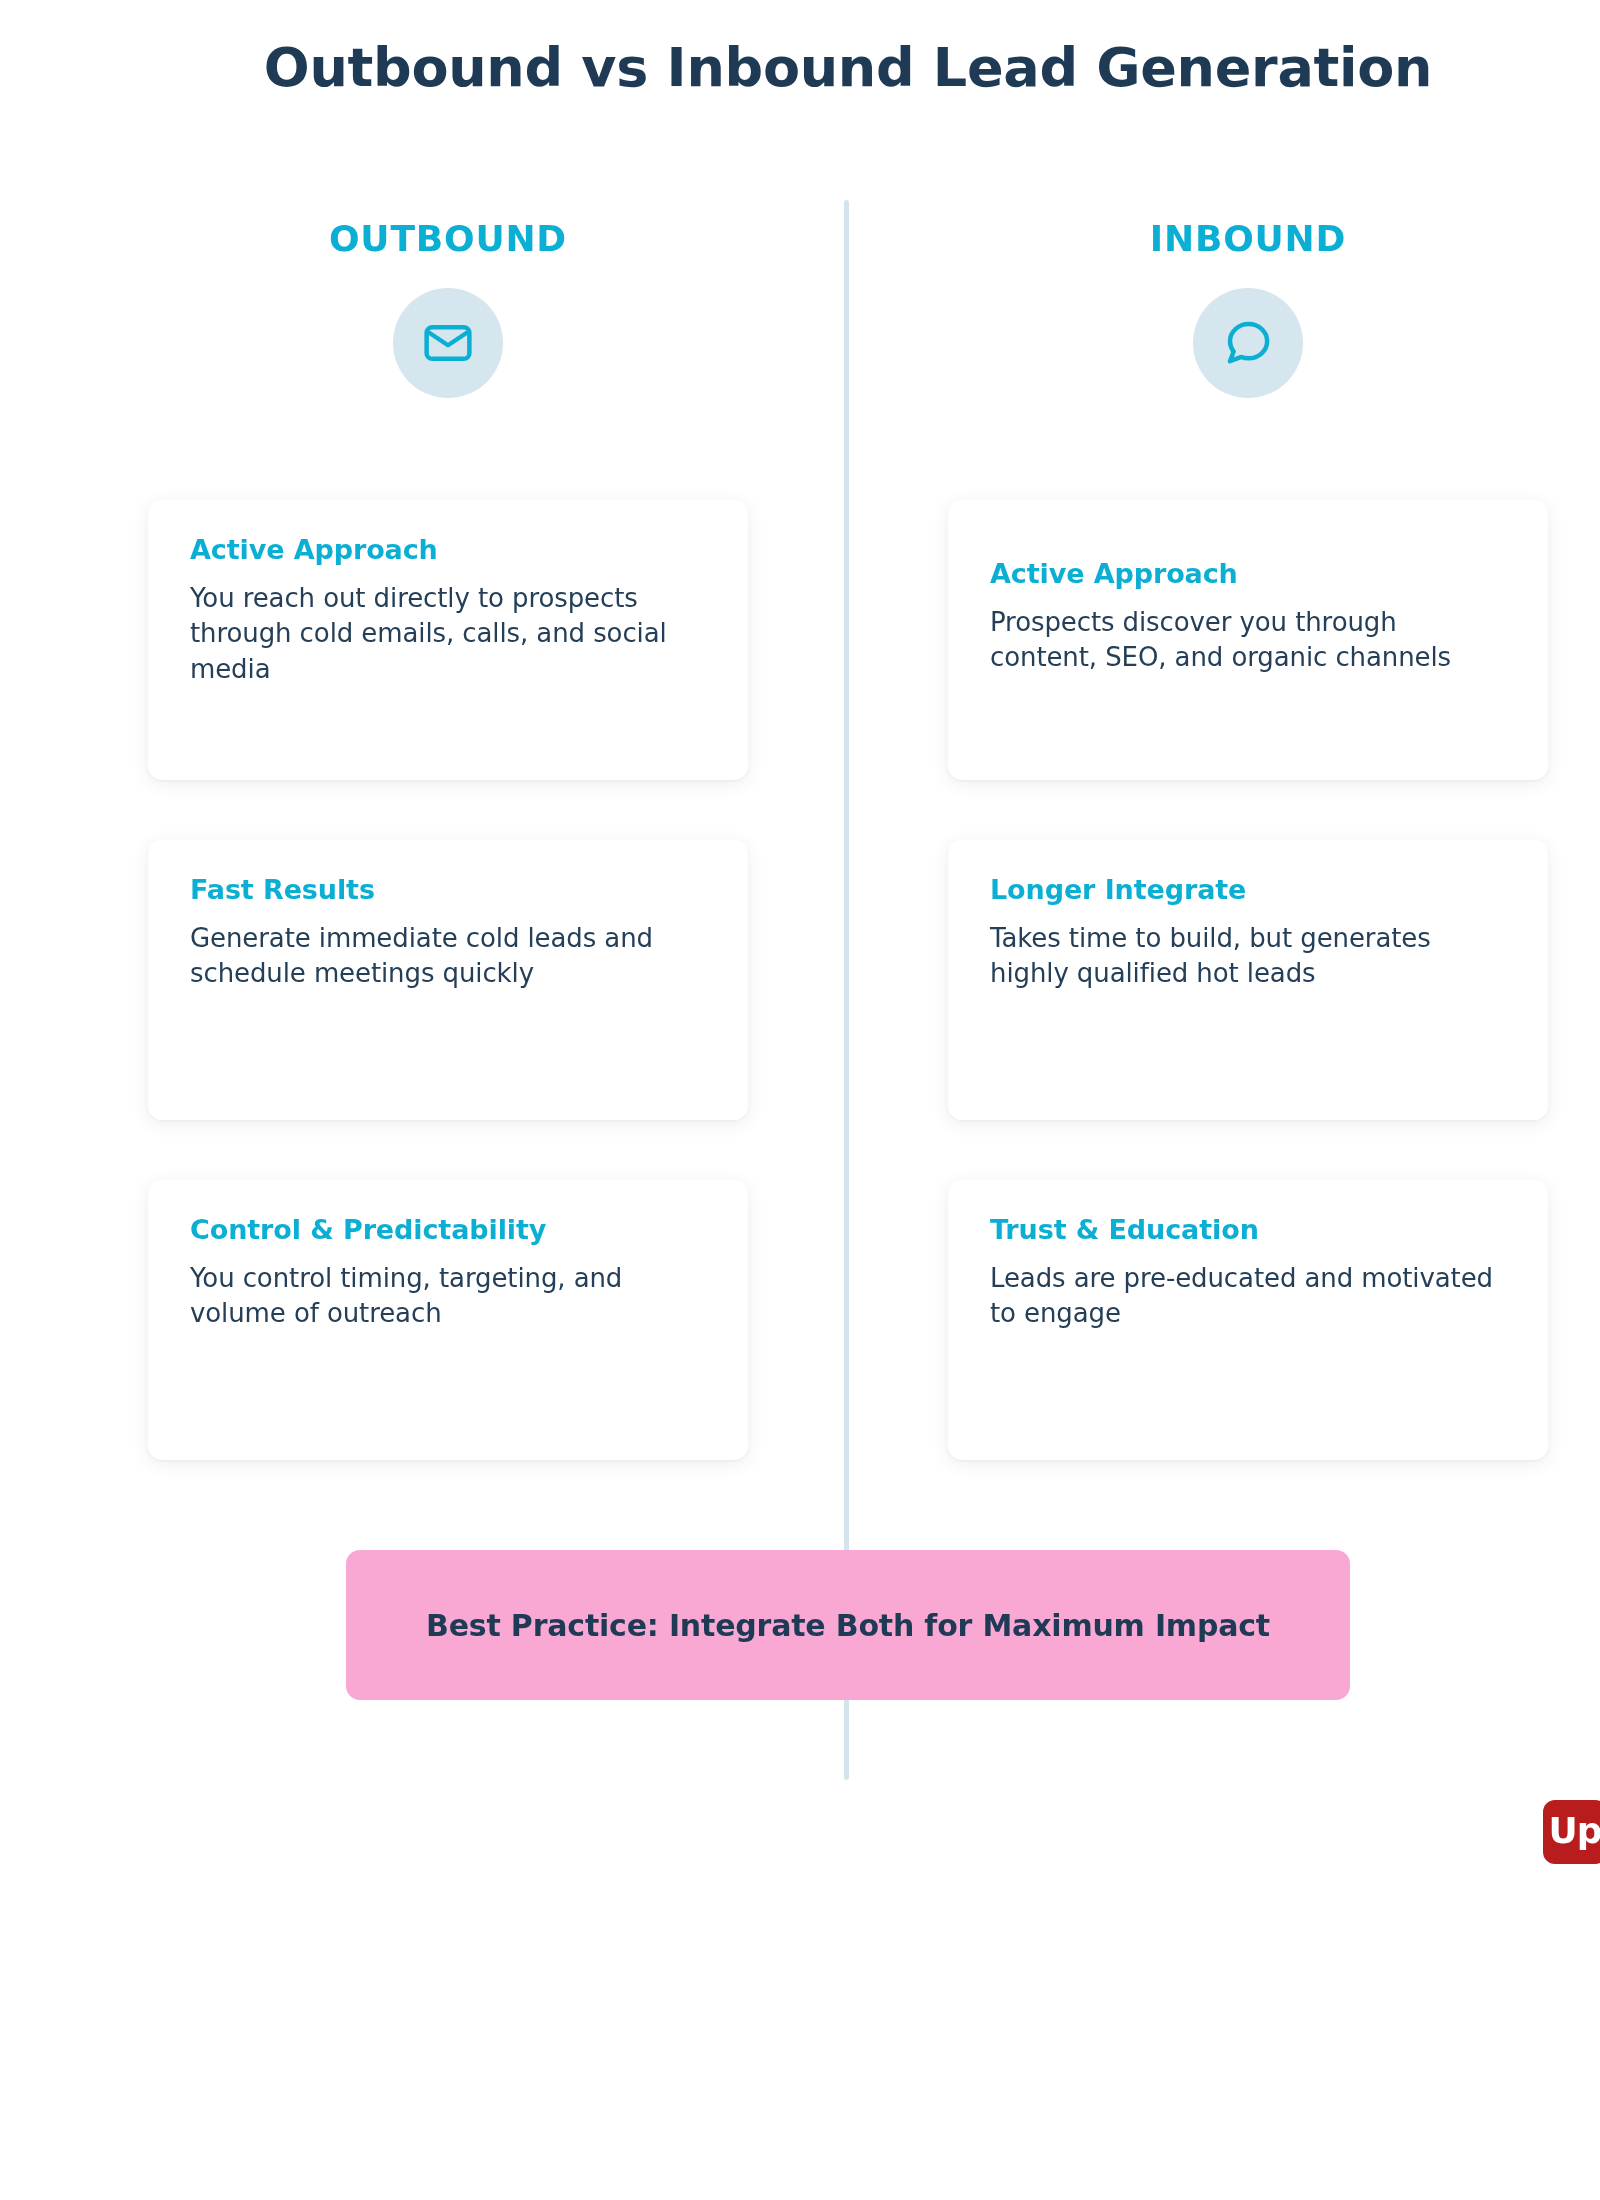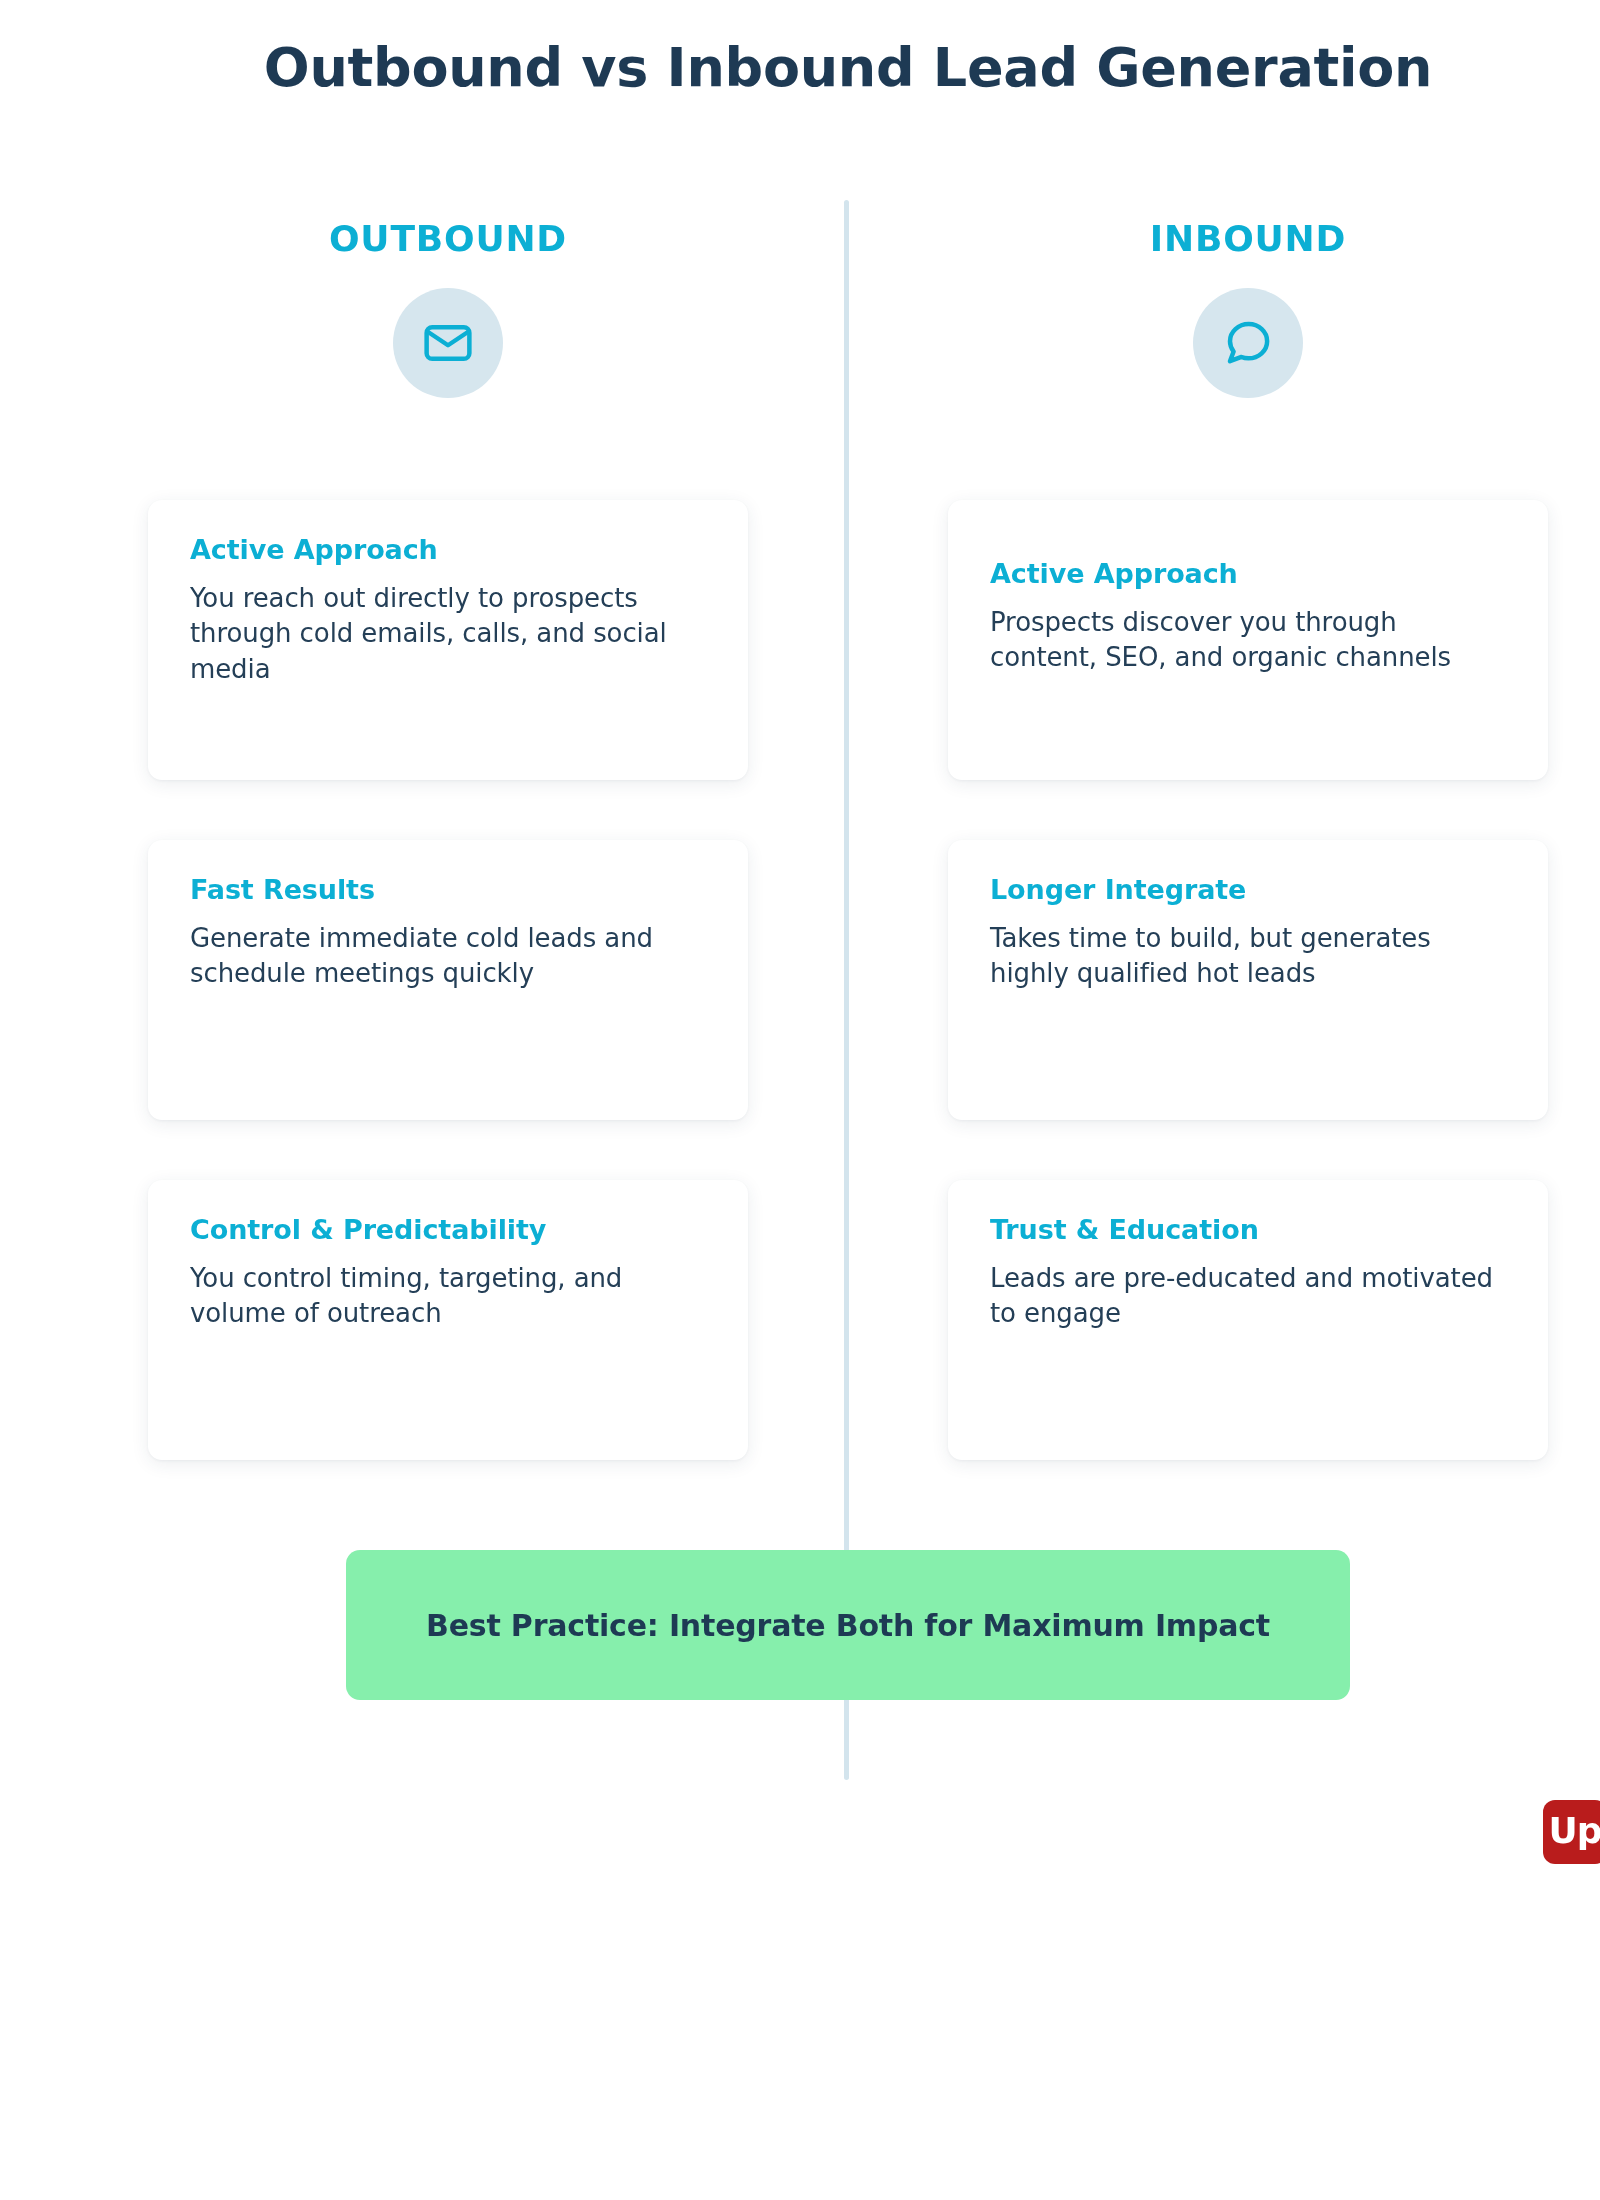--- a/index.html
+++ b/index.html
@@ -112,21 +112,21 @@
   .card.r1 { left: 900px; top: 840px;  height: 280px; }
   .card.r2 { left: 900px; top: 1180px; height: 280px; }
 
   
   .banner {
     position: absolute;
     left: 298px;
     top: 1550px;
     width: 1004px;
     height: 150px;
-    background: #86efac;
+    background: #f9a8d4;
     border-radius: 14px;
     display: flex;
     align-items: center;
     justify-content: center;
   }
   .banner-text {
     font-size: 30px;
     font-weight: 700;
     color: #1e3a54;
     font-family: "DejaVu Sans", sans-serif;

